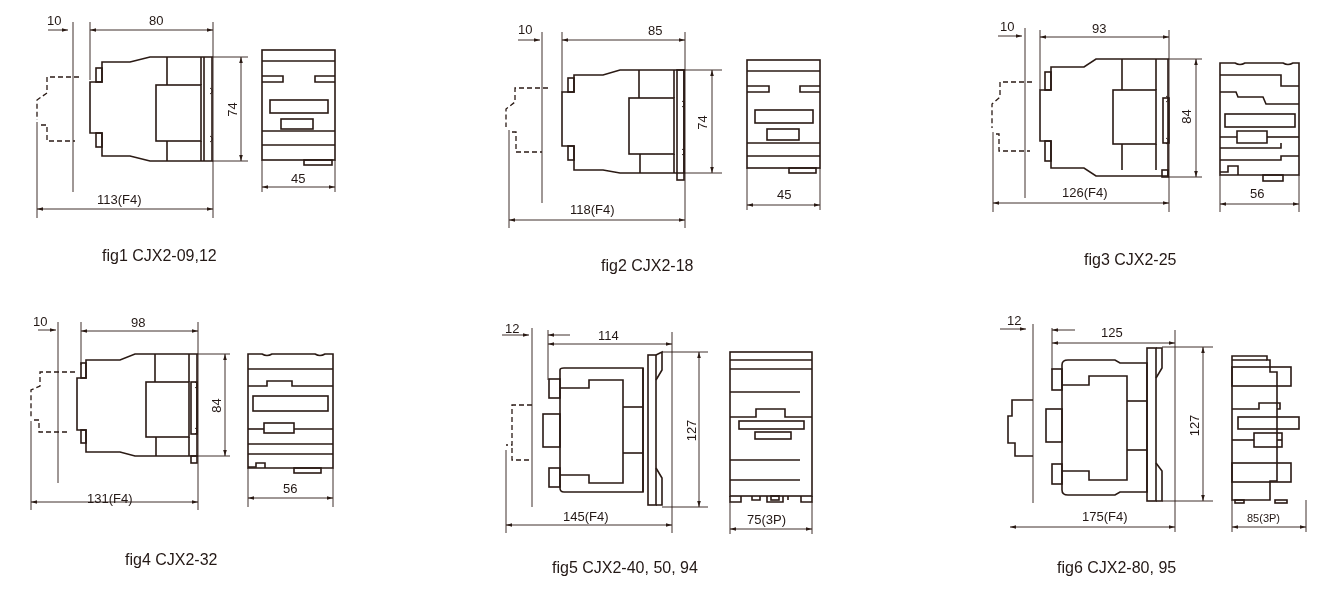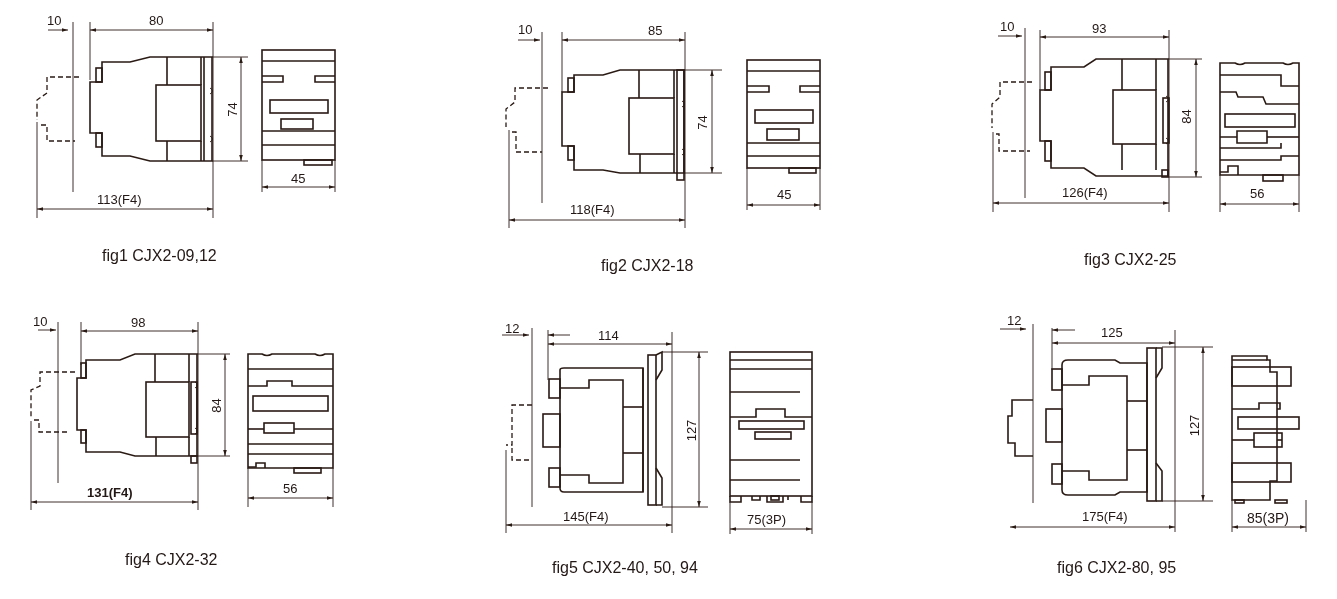--- a/index.html
+++ b/index.html
@@ -222,21 +222,21 @@
     <line class="s" x1="248" y1="154" x2="333" y2="154"></line>
     <path class="s" d="M248,167 L256,167 L256,163 L265,163 L265,168"></path>
     <rect class="s" x="294" y="168" width="27" height="5"></rect>
     <line class="t" x1="248" y1="168" x2="248" y2="207"></line>
     <line class="t" x1="333" y1="168" x2="333" y2="207"></line>
     <line class="t" x1="248" y1="198" x2="333" y2="198" marker-start="url(#ar4)" marker-end="url(#ar4)"></line>
   </svg>
   <span class="lbl" style="left:33px;top:15px;">10</span>
   <span class="lbl" style="left:131px;top:16px;">98</span>
   <span class="vlbl" style="left:209px;top:99px;">84</span>
-  <span class="lbl" style="left:87px;top:186px;font-weight:bold;">131(F4)</span>
+  <span class="lbl" style="left:87px;top:192px;">131(F4)</span>
   <span class="lbl" style="left:283px;top:182px;">56</span>
   <span class="cap" style="left:125px;top:252px;">fig4 CJX2-32</span>
 </div>
 
 <div class="fig" style="left:490px;top:300px;width:360px;height:299px;">
   <svg width="360" height="299">
     <defs>
       <marker id="ar5" viewBox="0 0 10 10" refX="10" refY="5" markerWidth="7" markerHeight="7" orient="auto-start-reverse">
           <path d="M0,2 L10,5 L0,8 z" fill="#2a1a14"></path>
         </marker>
@@ -333,15 +333,15 @@
     <rect class="s" x="265" y="200" width="9" height="3"></rect>
     <rect class="s" x="305" y="200" width="12" height="3"></rect>
     <line class="t" x1="262" y1="200" x2="262" y2="232"></line>
     <line class="t" x1="336" y1="200" x2="336" y2="232"></line>
     <line class="t" x1="262" y1="227" x2="336" y2="227" marker-start="url(#ar6)" marker-end="url(#ar6)"></line>
   </svg>
   <span class="lbl" style="left:37px;top:14px;">12</span>
   <span class="lbl" style="left:131px;top:26px;">125</span>
   <span class="vlbl" style="left:214px;top:119px;">127</span>
   <span class="lbl" style="left:112px;top:210px;text-align:right;">175(F4)</span>
-  <span class="lbl" style="left:277px;top:212px;font-size:14px;">85(3P)</span>
+  <span class="lbl" style="left:277px;top:212px;font-size:11px;">85(3P)</span>
   <span class="cap" style="left:87px;top:260px;">fig6  CJX2-80, 95</span>
 </div>
 
 </body></html>

